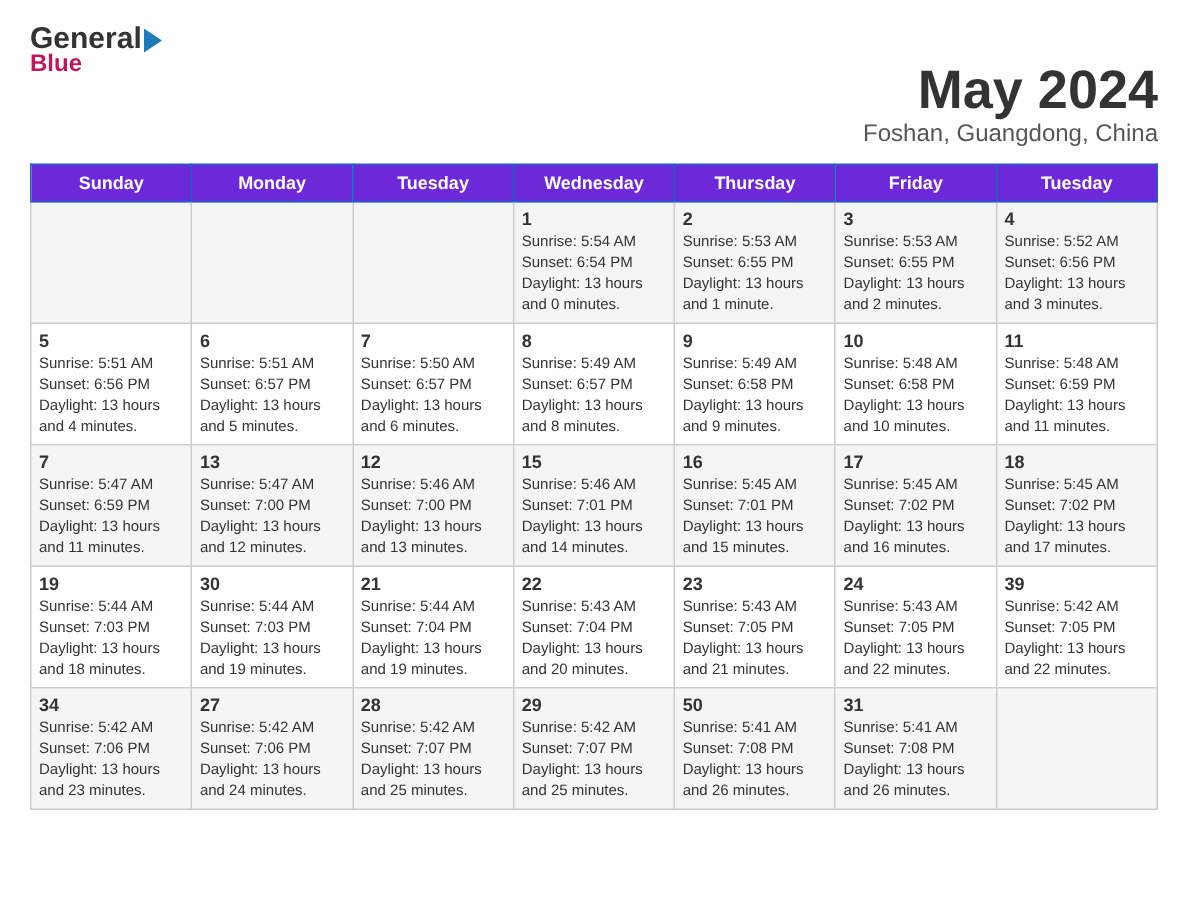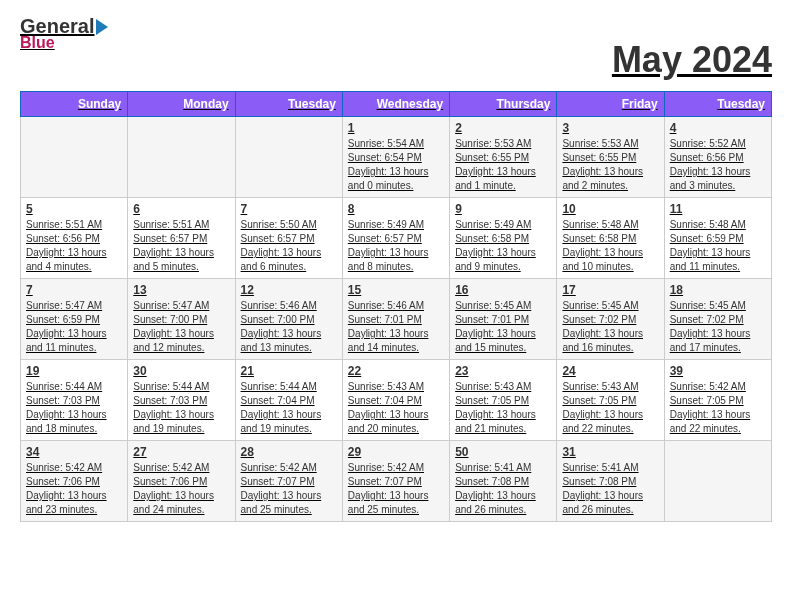--- a/index.html
+++ b/index.html
@@ -5,21 +5,20 @@
     * { box-sizing: border-box; margin: 0; padding: 0; }
     body {
       font-family: Arial, sans-serif;
       background: #fff;
       width: 792px;
       min-height: 612px;
     }
     .page {
       width: 792px;
       padding: 15px 20px;
-      text-decoration: underline;
     }
     .header {
       display: flex;
       justify-content: space-between;
       align-items: flex-start;
       margin-bottom: 10px;
     }
     .logo {
       display: flex;
       flex-direction: column;
@@ -36,26 +35,26 @@
     .subtitle {
       font-size: 16px;
       color: #555;
     }
     .calendar {
       width: 100%;
       border-collapse: collapse;
       border: 1px solid #ccc;
     }
     .calendar th {
-      background: #8b5cf6;
+      background: #6d28d9;
       color: #fff;
       font-size: 12px;
       font-weight: bold;
       padding: 5px 6px;
-      text-align: right;
+      text-align: center;
       border: 1px solid #1565c0;
     }
     .calendar td {
       border: 1px solid #ccc;
       vertical-align: top;
       padding: 4px 5px;
       width: calc(100% / 7);
       min-height: 80px;
       background: #fff;
       font-size: 10.5px;
@@ -89,20 +88,21 @@
   <div class="header">
     <div class="logo">
       <div style="display:flex;align-items:center;">
         <span style="font-size:20px;font-weight:bold;color:#333;">General</span>
         <span style="display:inline-block;width:0;height:0;border-top:8px solid transparent;border-bottom:8px solid transparent;border-left:12px solid #1e7bb8;margin:0 2px;vertical-align:middle;"></span>
       </div>
       <span style="font-size:16px;font-weight:bold;color:#be185d;margin-top:-4px;">Blue</span>
     </div>
     <div class="title-area">
       <div class="main-title">May 2024</div>
+      <div class="subtitle">Foshan, Guangdong, China</div>
     </div>
   </div>
 
   <table class="calendar">
     <thead>
       <tr>
       <th>Sunday</th>
           <th>Monday</th>
           <th>Tuesday</th>
           <th>Wednesday</th>

